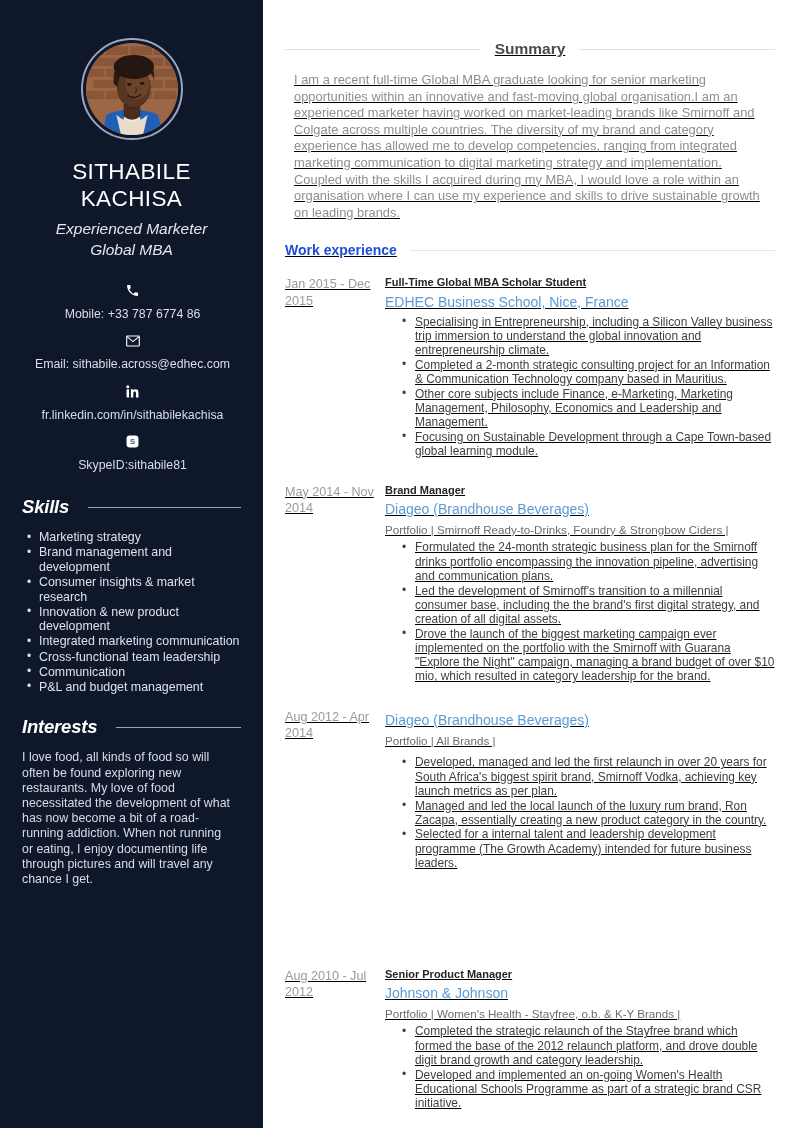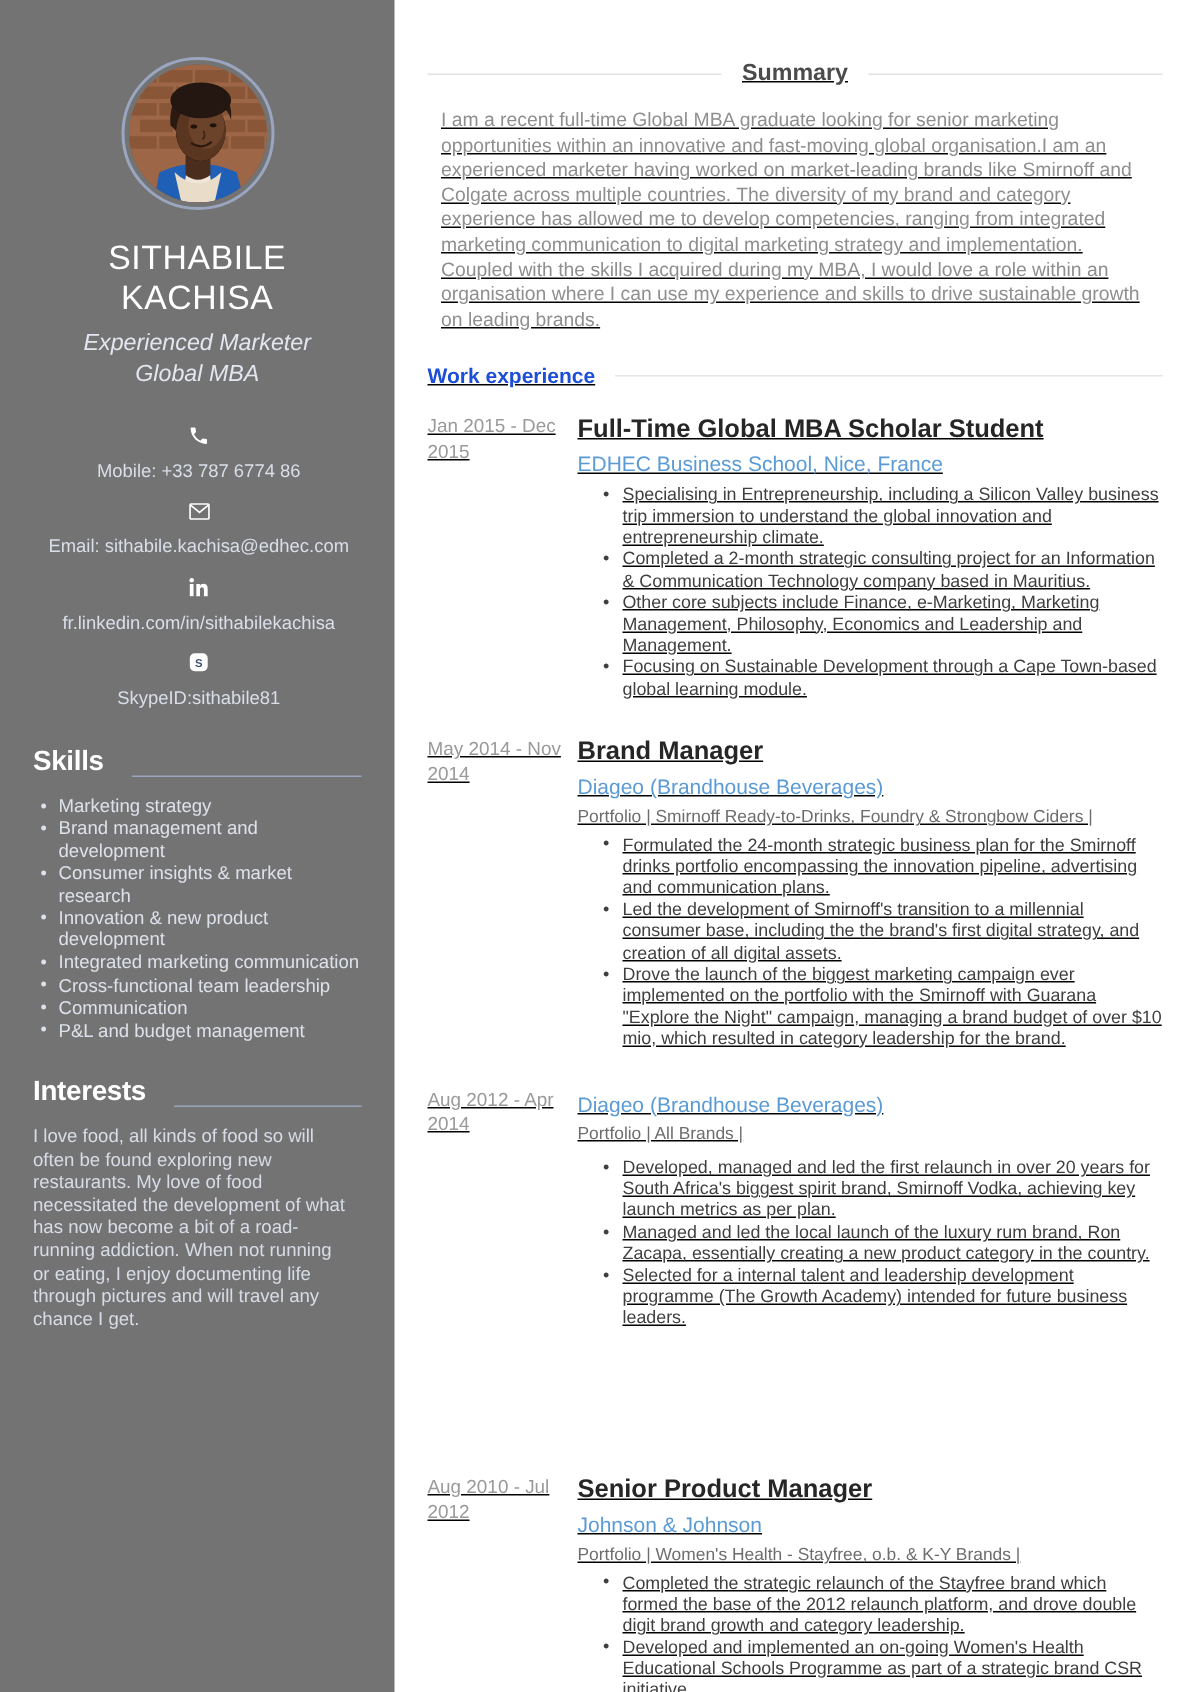--- a/index.html
+++ b/index.html
@@ -15,21 +15,21 @@
     width: 800px;
     height: 1128px;
     display: flex;
     background: #ffffff;
   }
 
   
   .sidebar {
     width: 263px;
     flex: 0 0 263px;
-    background: #737373;
+    background: #0f172a;
     color: #dfe3ec;
     padding: 34px 22px 0 22px;
     position: relative;
   }
   .photo-wrap {
     display: flex;
     justify-content: center;
     margin-top: 4px;
   }
   .photo-ring {
@@ -89,24 +89,25 @@
     height: 14px;
     display: flex;
     align-items: center;
     justify-content: center;
     color: #ffffff;
   }
   .contact-row .ci svg { display: block; }
 
   .side-head {
     display: flex;
-    align-items: flex-end;
+    align-items: center;
     gap: 19px;
     margin-top: 22px;
     margin-bottom: 12px;
+    font-style: italic;
   }
   .side-head .t {
     font-size: 18.5px;
     font-weight: bold;
     color: #ffffff;
     letter-spacing: -0.2px;
     white-space: nowrap;
   }
   .side-head .ln {
     flex: 1 1 auto;
@@ -203,21 +204,21 @@
     flex: 0 0 100px;
     width: 100px;
     font-size: 12.6px;
     line-height: 16.4px;
     color: #9a9a9a;
     padding-top: 1px;
   }
   .job .body { flex: 1 1 auto; }
 
   .job-title {
-    font-size: 17px;
+    font-size: 11px;
     font-weight: bold;
     color: #262626;
     line-height: 1.3;
   }
   .job-org {
     margin-top: 3px;
     font-size: 14px;
     color: #5b9bd5;
     line-height: 1.35;
   }
@@ -332,21 +333,21 @@
         </span>
         <span>Mobile: +33 787 6774 86</span>
       </div>
       <div class="contact-row">
         <span class="ci">
           <svg width="14" height="12" viewBox="0 0 24 20" fill="none" stroke="currentColor" stroke-width="1.9">
               <rect x="1.2" y="1.4" width="21.6" height="17.2" rx="1.2"></rect>
               <path d="M1.8 2.6 12 11 22.2 2.6"></path>
             </svg>
         </span>
-        <span>Email: sithabile.kachisa@edhec.com</span>
+        <span>Email: sithabile.across@edhec.com</span>
       </div>
       <div class="contact-row">
         <span class="ci">
           <svg width="13" height="13" viewBox="0 0 24 24" fill="currentColor">
               <rect x="1" y="8" width="4.6" height="15"></rect>
               <circle cx="3.3" cy="3.3" r="2.8"></circle>
               <path d="M9 8h4.4v2.1c.7-1.3 2.2-2.4 4.3-2.4 3.7 0 5.3 2.2 5.3 6.1V23h-4.6v-7.8c0-2-.8-3.2-2.5-3.2-1.6 0-2.4 1.1-2.4 3.2V23H9z"></path>
             </svg>
         </span>
         <span>fr.linkedin.com/in/sithabilekachisa</span>

